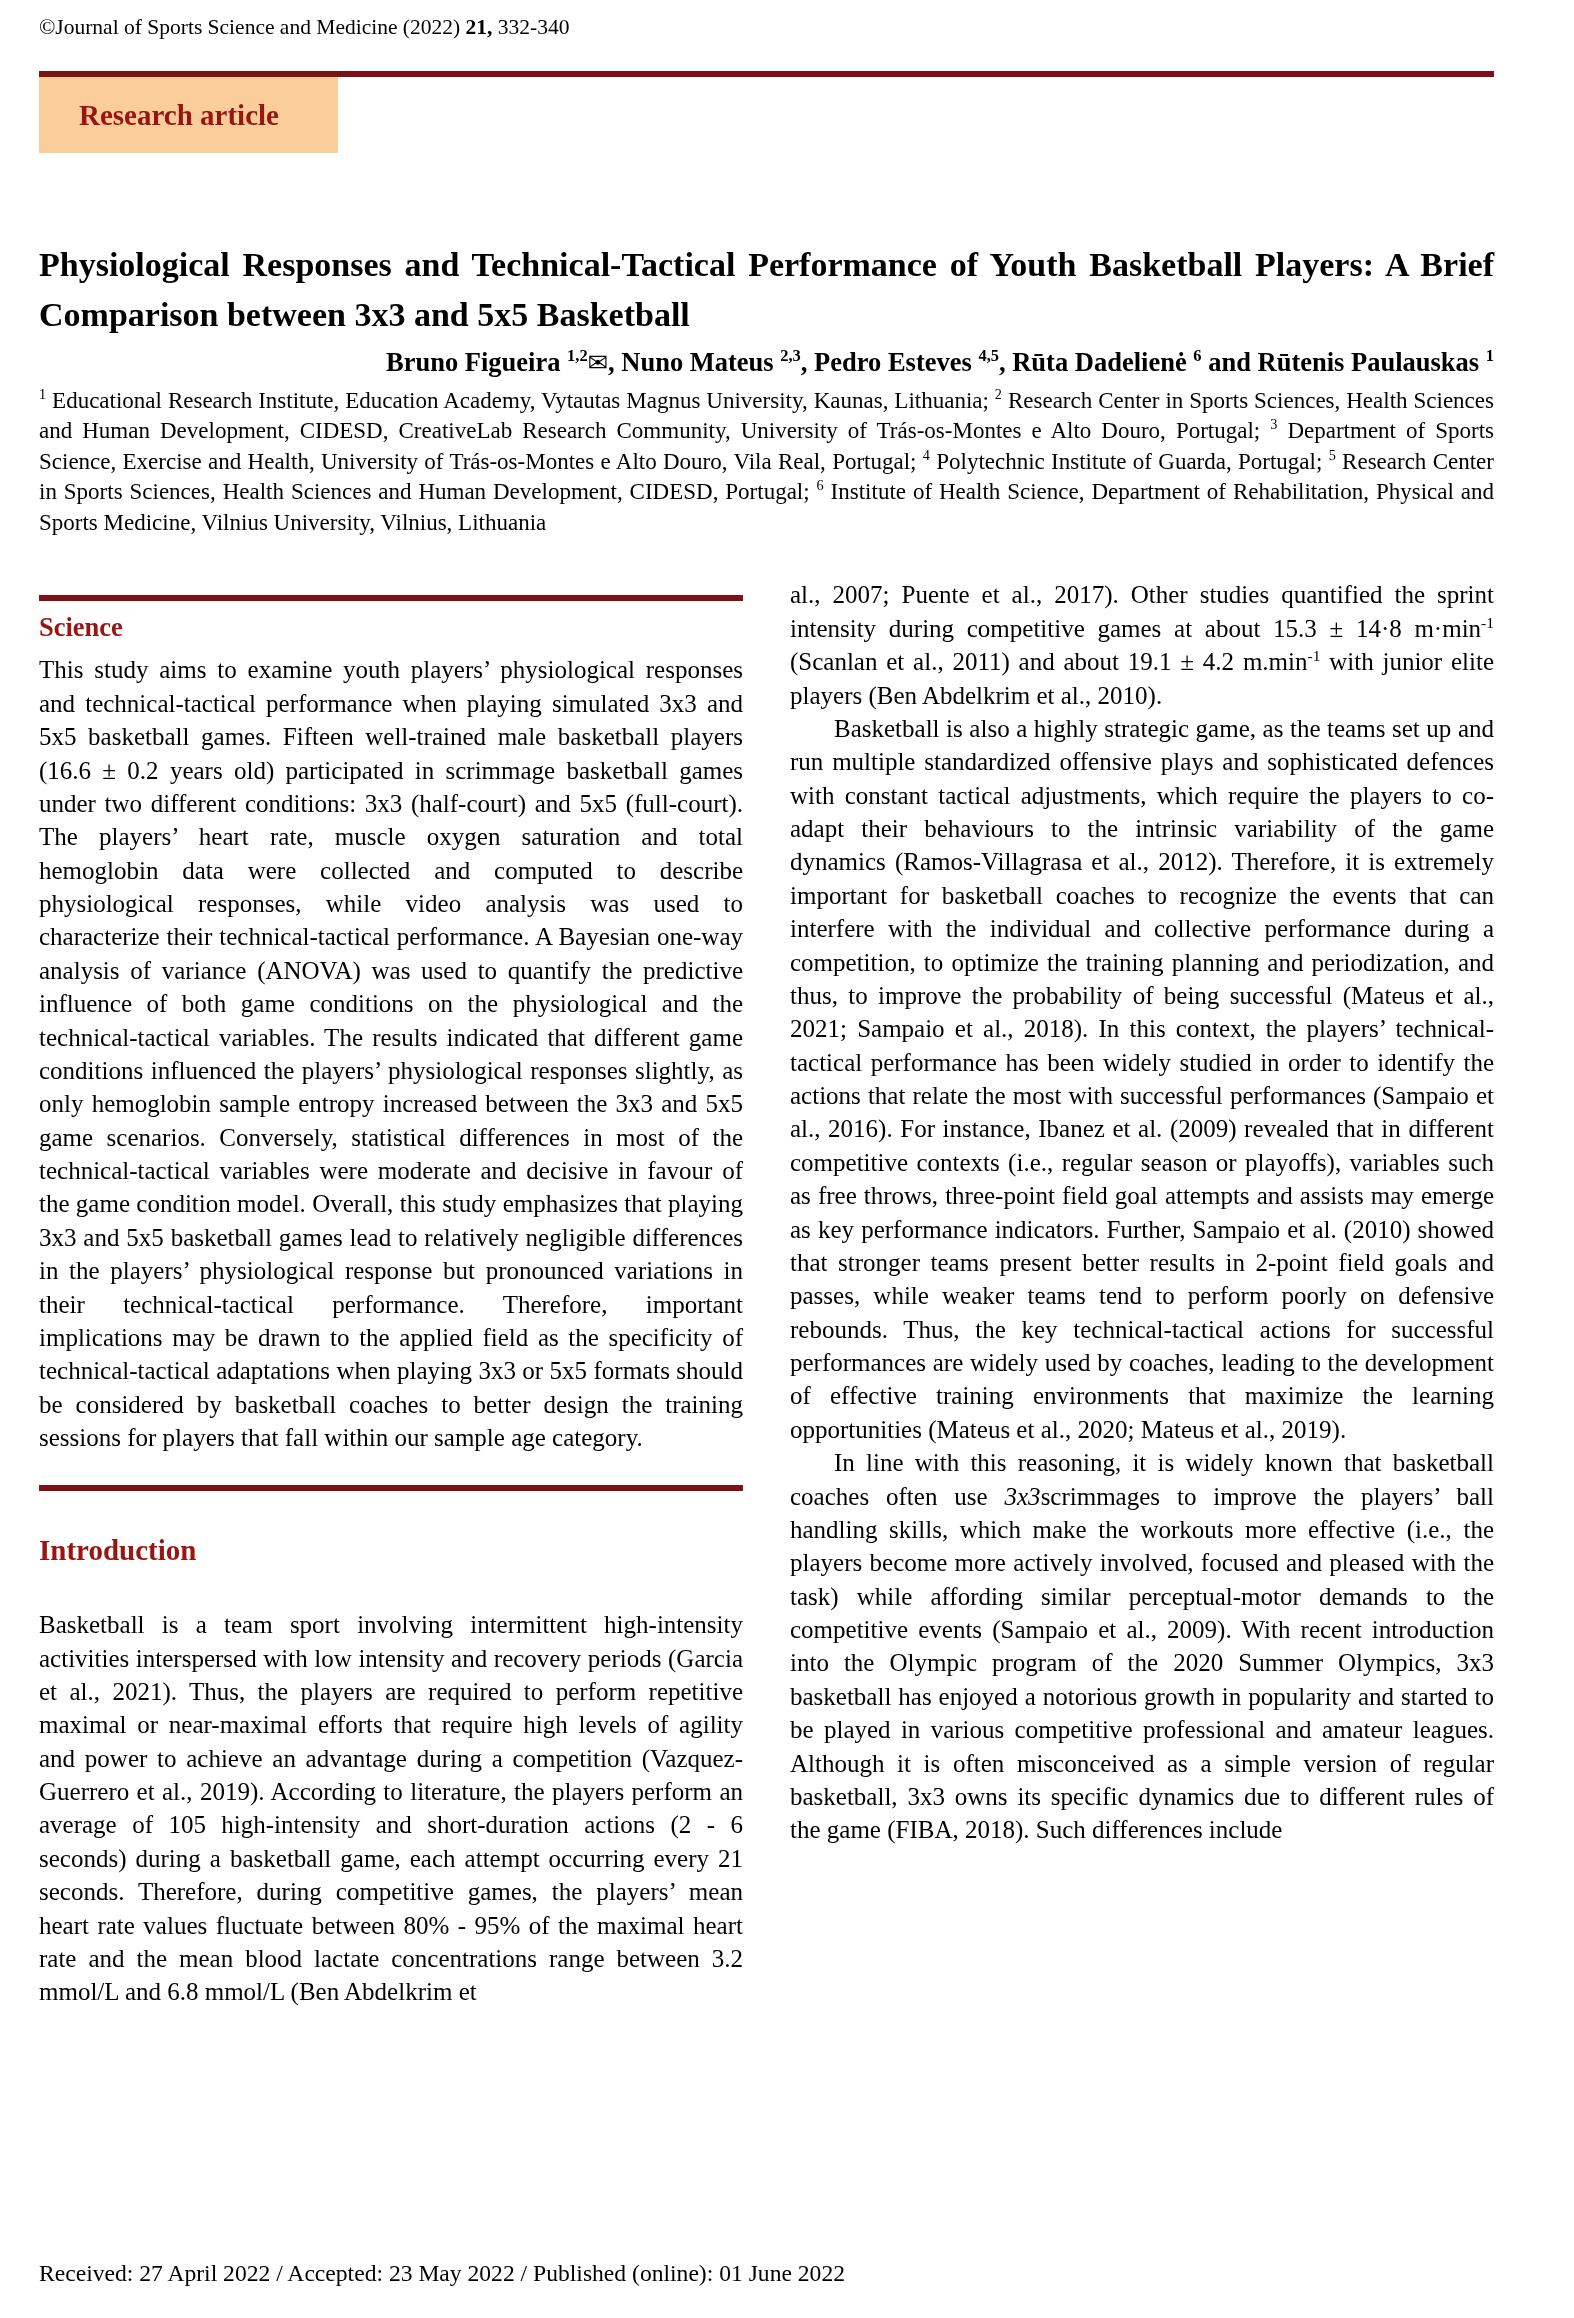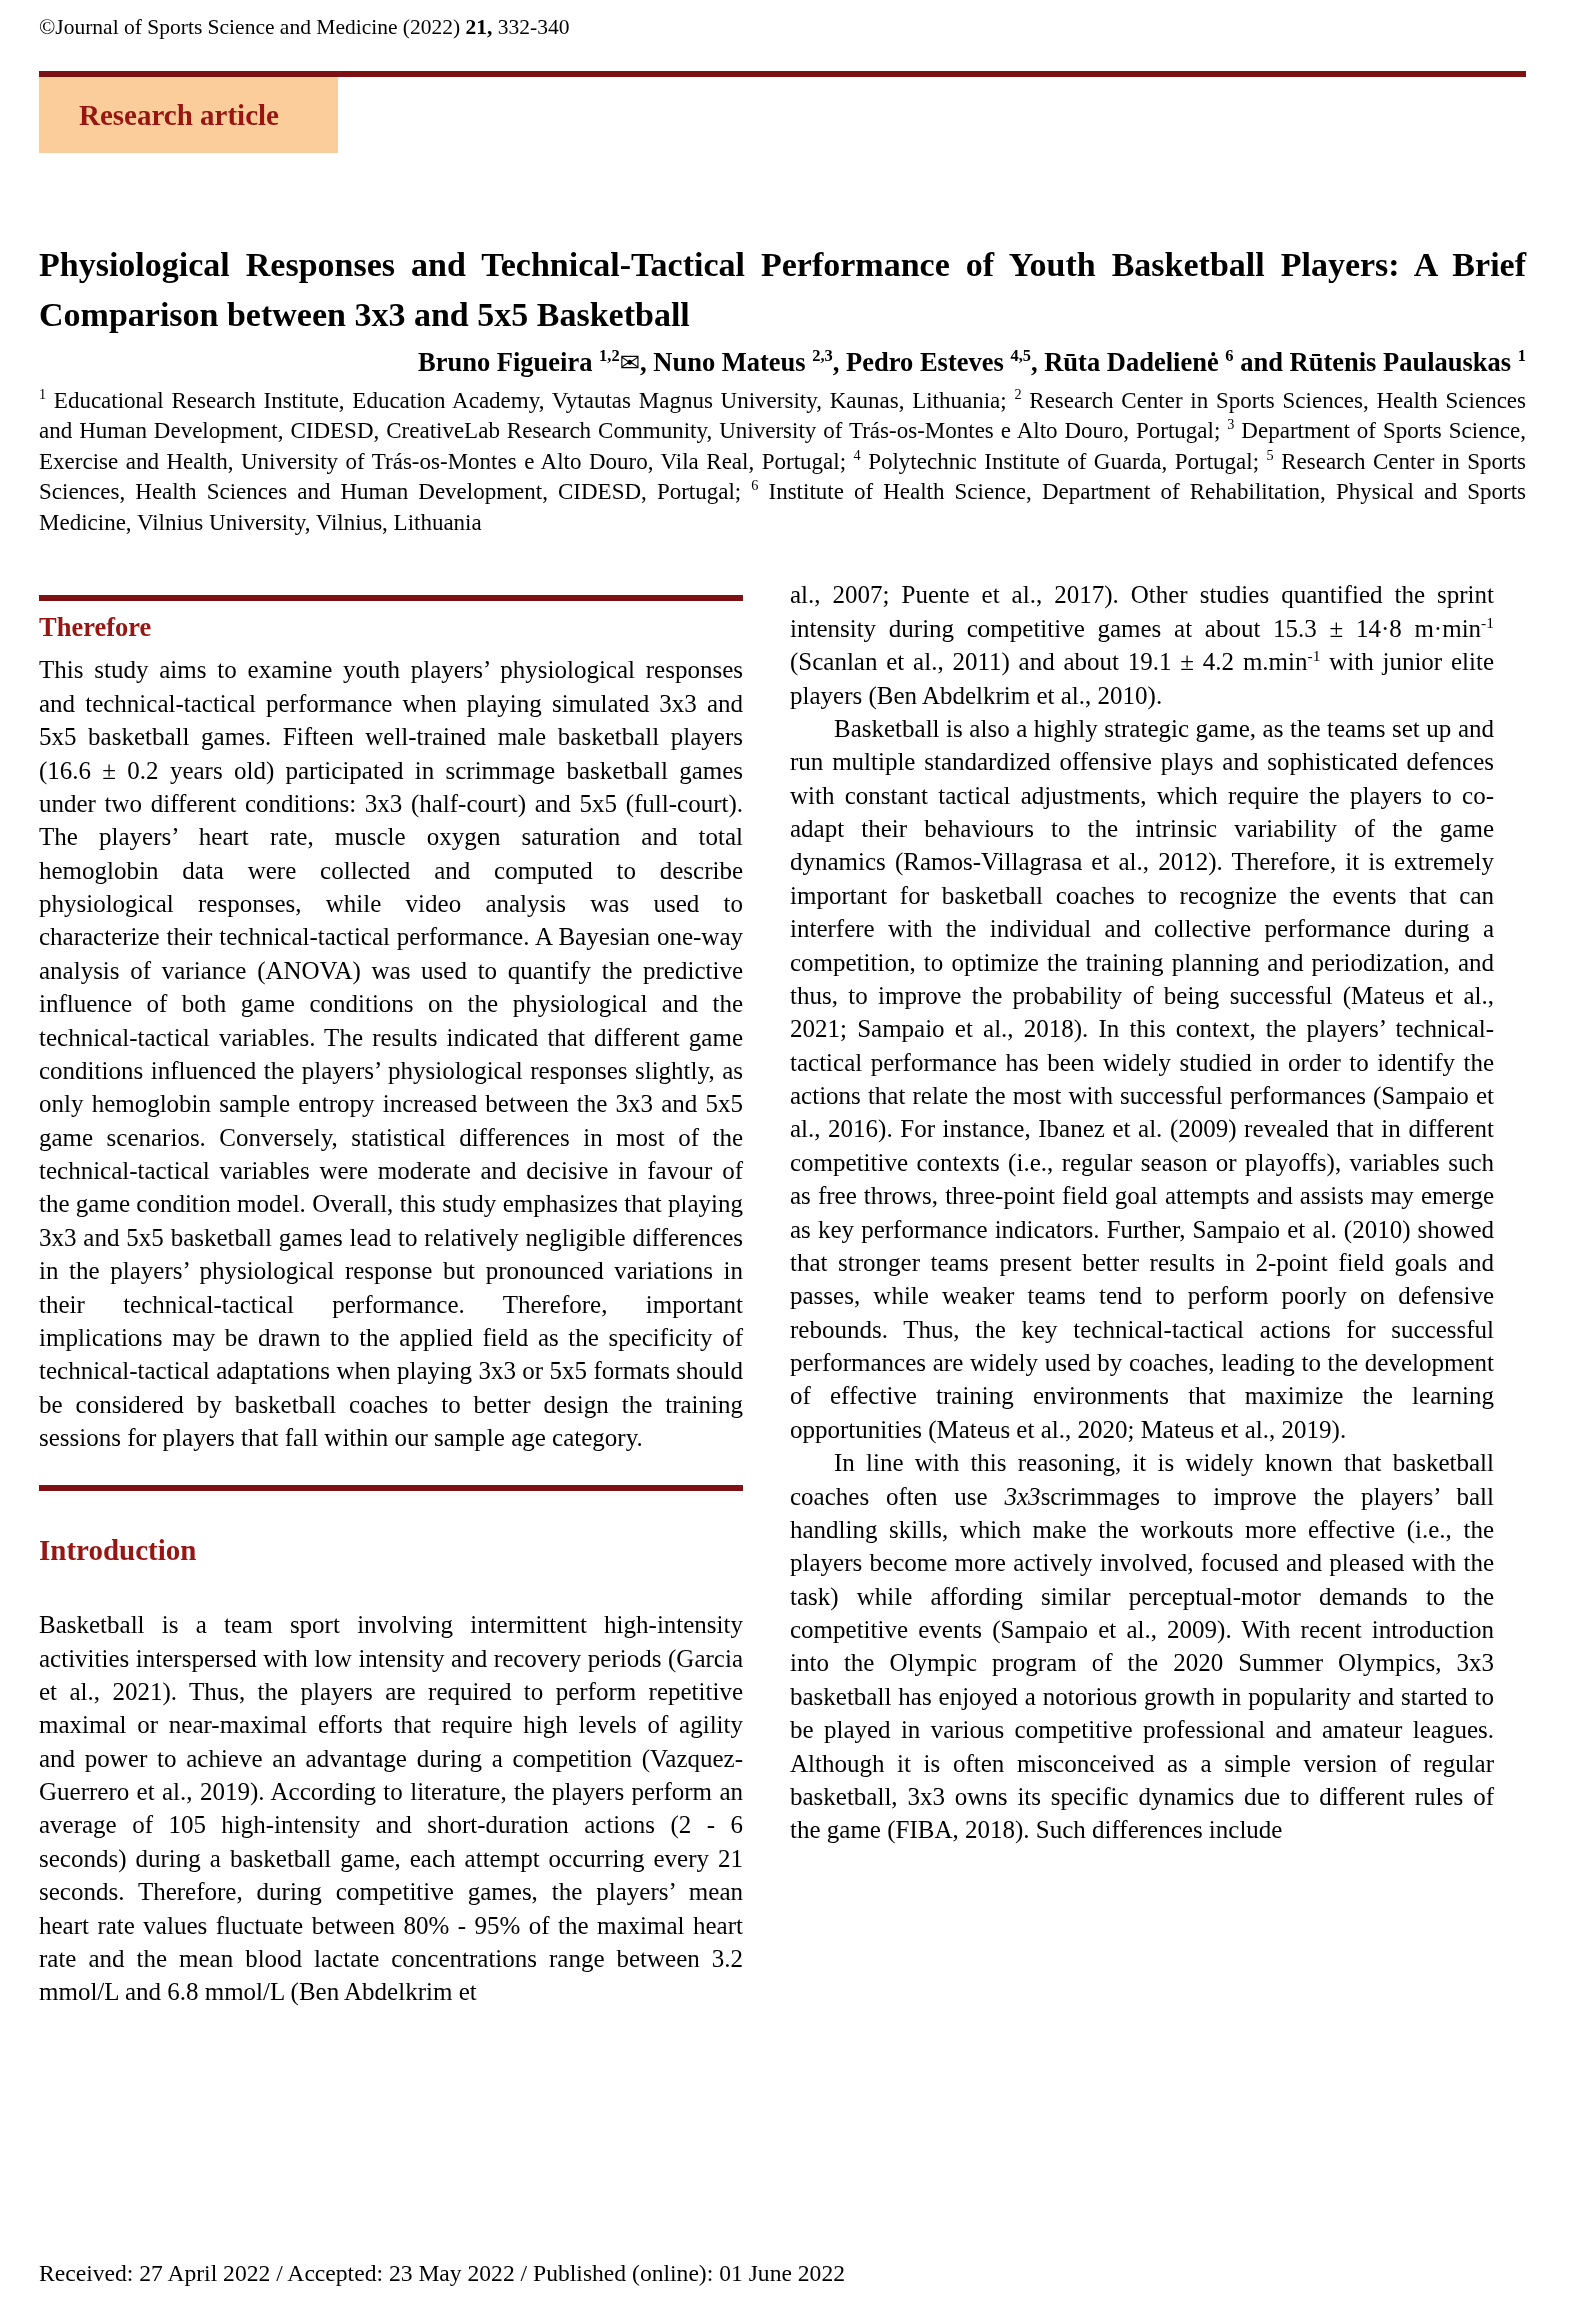--- a/index.html
+++ b/index.html
@@ -11,21 +11,21 @@
     width: 1575px;
     height: 2319px;
     position: relative;
     overflow: hidden;
     font-family: "Liberation Serif", "DejaVu Serif", serif;
     color: #000000;
   }
   .page {
     position: absolute;
     inset: 0;
-    padding: 13px 49px 0 39px;
+    padding: 13px 81px 0 39px;
     box-sizing: border-box;
   }
   
   .jheader {
     font-size: 21.5px;
     line-height: 1.32;
   }
   .jheader .line { display: block; }
   .seg-b { font-weight: bold; }
   .seg-i { font-style: italic; }
@@ -135,21 +135,21 @@
   <div class="authors">
     <span><span>Bruno Figueira </span><sup class="seg-sup">1,2</sup><span class="seg-env">✉</span><span>, Nuno Mateus </span><sup class="seg-sup">2,3</sup><span>, Pedro Esteves </span><sup class="seg-sup">4,5</sup><span>, Rūta Dadelienė </span><sup class="seg-sup">6</sup><span> and Rūtenis Paulauskas </span><sup class="seg-sup">1</sup></span>
   </div>
 
   <div class="affiliations"><sup class="seg-sup">1</sup><span> Educational Research Institute, Education Academy, Vytautas Magnus University, Kaunas, Lithuania; </span><sup class="seg-sup">2</sup><span> Research Center in Sports Sciences, Health Sciences and Human Development, CIDESD, CreativeLab Research Community, University of Trás-os-Montes e Alto Douro, Portugal; </span><sup class="seg-sup">3</sup><span> Department of Sports Science, Exercise and Health, University of Trás-os-Montes e Alto Douro, Vila Real, Portugal; </span><sup class="seg-sup">4</sup><span> Polytechnic Institute of Guarda, Portugal; </span><sup class="seg-sup">5</sup><span> Research Center in Sports Sciences, Health Sciences and Human Development, CIDESD, Portugal; </span><sup class="seg-sup">6</sup><span> Institute of Health Science, Department of Rehabilitation, Physical and Sports Medicine, Vilnius University, Vilnius, Lithuania</span></div>
 
   <div class="columns">
 
     <div class="col">
       <div class="rule col-rule"></div>
-      <h2 class="section-h abstract-h">Therefore</h2>
+      <h2 class="section-h abstract-h">Science</h2>
       <p class="bodytext abstract-p">This study aims to examine youth players’ physiological responses and technical-tactical performance when playing simulated 3x3 and 5x5 basketball games. Fifteen well-trained male basketball players (16.6 ± 0.2 years old) participated in scrimmage basketball games under two different conditions: 3x3 (half-court) and 5x5 (full-court). The players’ heart rate, muscle oxygen saturation and total hemoglobin data were collected and computed to describe physiological responses, while video analysis was used to characterize their technical-tactical performance. A Bayesian one-way analysis of variance (ANOVA) was used to quantify the predictive influence of both game conditions on the physiological and the technical-tactical variables. The results indicated that different game conditions influenced the players’ physiological responses slightly, as only hemoglobin sample entropy increased between the 3x3 and 5x5 game scenarios. Conversely, statistical differences in most of the technical-tactical variables were moderate and decisive in favour of the game condition model. Overall, this study emphasizes that playing 3x3 and 5x5 basketball games lead to relatively negligible differences in the players’ physiological response but pronounced variations in their technical-tactical performance. Therefore, important implications may be drawn to the applied field as the specificity of technical-tactical adaptations when playing 3x3 or 5x5 formats should be considered by basketball coaches to better design the training sessions for players that fall within our sample age category.</p>
       <div class="rule rule-kw"></div>
       <h2 class="section-h intro-h">Introduction</h2>
       <p class="bodytext intro-p">Basketball is a team sport involving intermittent high-intensity activities interspersed with low intensity and recovery periods (Garcia et al., 2021). Thus, the players are required to perform repetitive maximal or near-maximal efforts that require high levels of agility and power to achieve an advantage during a competition (Vazquez-Guerrero et al., 2019). According to literature, the players perform an average of 105 high-intensity and short-duration actions (2 - 6 seconds) during a basketball game, each attempt occurring every 21 seconds. Therefore, during competitive games, the players’ mean heart rate values fluctuate between 80% - 95% of the maximal heart rate and the mean blood lactate concentrations range between 3.2 mmol/L and 6.8 mmol/L (Ben Abdelkrim et</p>
     </div>
 
     <div class="col">
       <p class="bodytext"><span>al., 2007; Puente et al., 2017). Other studies quantified the sprint intensity during competitive games at about 15.3 ± 14·8 m·min</span><sup class="seg-sup">-1</sup><span> (Scanlan et al., 2011) and about 19.1 ± 4.2 m.min</span><sup class="seg-sup">-1</sup><span> with junior elite players (Ben Abdelkrim et al., 2010).</span></p>
       <p class="bodytext indent">Basketball is also a highly strategic game, as the teams set up and run multiple standardized offensive plays and sophisticated defences with constant tactical adjustments, which require the players to co-adapt their behaviours to the intrinsic variability of the game dynamics (Ramos-Villagrasa et al., 2012). Therefore, it is extremely important for basketball coaches to recognize the events that can interfere with the individual and collective performance during a competition, to optimize the training planning and periodization, and thus, to improve the probability of being successful (Mateus et al., 2021; Sampaio et al., 2018). In this context, the players’ technical-tactical performance has been widely studied in order to identify the actions that relate the most with successful performances (Sampaio et al., 2016). For instance, Ibanez et al. (2009) revealed that in different competitive contexts (i.e., regular season or playoffs), variables such as free throws, three-point field goal attempts and assists may emerge as key performance indicators. Further, Sampaio et al. (2010) showed that stronger teams present better results in 2-point field goals and passes, while weaker teams tend to perform poorly on defensive rebounds. Thus, the key technical-tactical actions for successful performances are widely used by coaches, leading to the development of effective training environments that maximize the learning opportunities (Mateus et al., 2020; Mateus et al., 2019).</p>
       <p class="bodytext indent"><span>In line with this reasoning, it is widely known that basketball coaches often use </span><span class="seg-i">3x3</span><span>scrimmages to improve the players’ ball handling skills, which make the workouts more effective (i.e., the players become more actively involved, focused and pleased with the task) while affording similar perceptual-motor demands to the competitive events (Sampaio et al., 2009). With recent introduction into the Olympic program of the 2020 Summer Olympics, 3x3 basketball has enjoyed a notorious growth in popularity and started to be played in various competitive professional and amateur leagues. Although it is often misconceived as a simple version of regular basketball, 3x3 owns its specific dynamics due to different rules of the game (FIBA, 2018). Such differences include</span></p>

